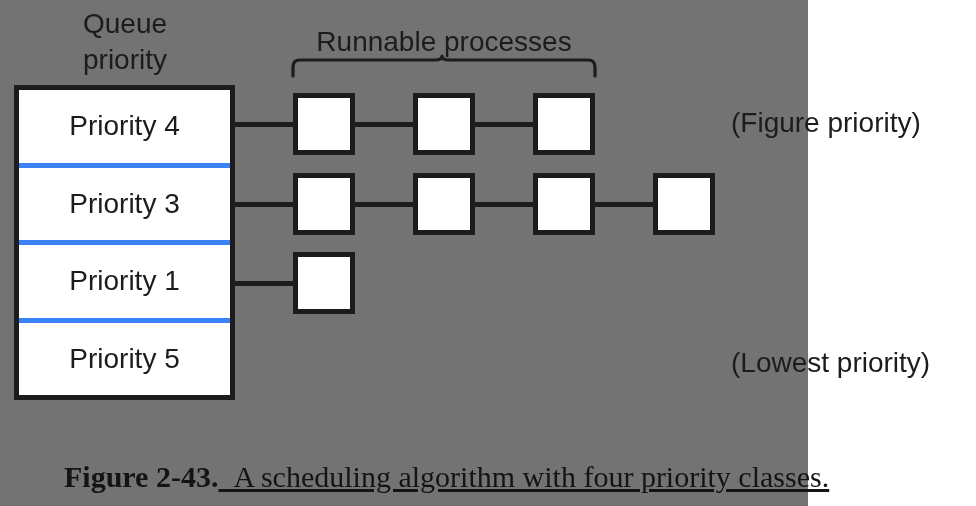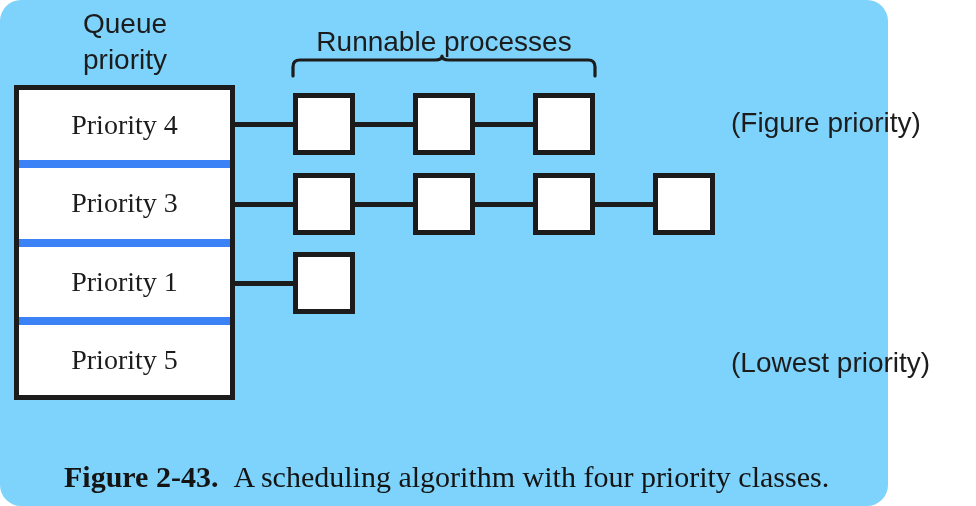--- a/index.html
+++ b/index.html
@@ -7,24 +7,23 @@
     padding: 0;
   }
   body {
     width: 976px;
     height: 506px;
     overflow: hidden;
     font-family: "Liberation Sans", sans-serif;
   }
   #figure-root {
     position: relative;
-    width: 888px;
+    width: 808px;
     height: 506px;
-    background: #7dd3fc;
-    border-radius: 21px;
+    background: #737373;
   }
 
   
   .hdr-label {
     position: absolute;
     color: #1c1c1c;
     font-family: "Liberation Sans", sans-serif;
     font-size: 28px;
     line-height: 36px;
     white-space: nowrap;
@@ -78,24 +77,24 @@
   }
   .queue-row {
     flex: 1 1 0;
     display: flex;
     align-items: center;
     justify-content: center;
     position: relative;
     box-sizing: border-box;
   }
   .queue-row + .queue-row {
-    border-top: 8px solid #3b82f6;
+    border-top: 5px solid #3b82f6;
   }
   .queue-row-label {
-    font-family: Liberation Serif, serif;
+    font-family: Liberation Sans, sans-serif;
     font-size: 28px;
     color: #1c1c1c;
     white-space: nowrap;
   }
 
   
   .chain {
     position: absolute;
     height: 62px;
     display: flex;
@@ -134,20 +133,21 @@
     line-height: 40px;
     color: #141414;
     white-space: nowrap;
   }
   #figure-caption .cap-num {
     font-weight: bold;
     margin-left: 35px;
   }
   #figure-caption .cap-text {
     font-weight: normal;
+    text-decoration: underline;
   }
 </style>
 </head>
 <body>
 
 <div id="figure-root">
 
   <div class="hdr-label" id="queue-headers-label">
     <span>Queue</span>
     <span class="line2">priority</span>

